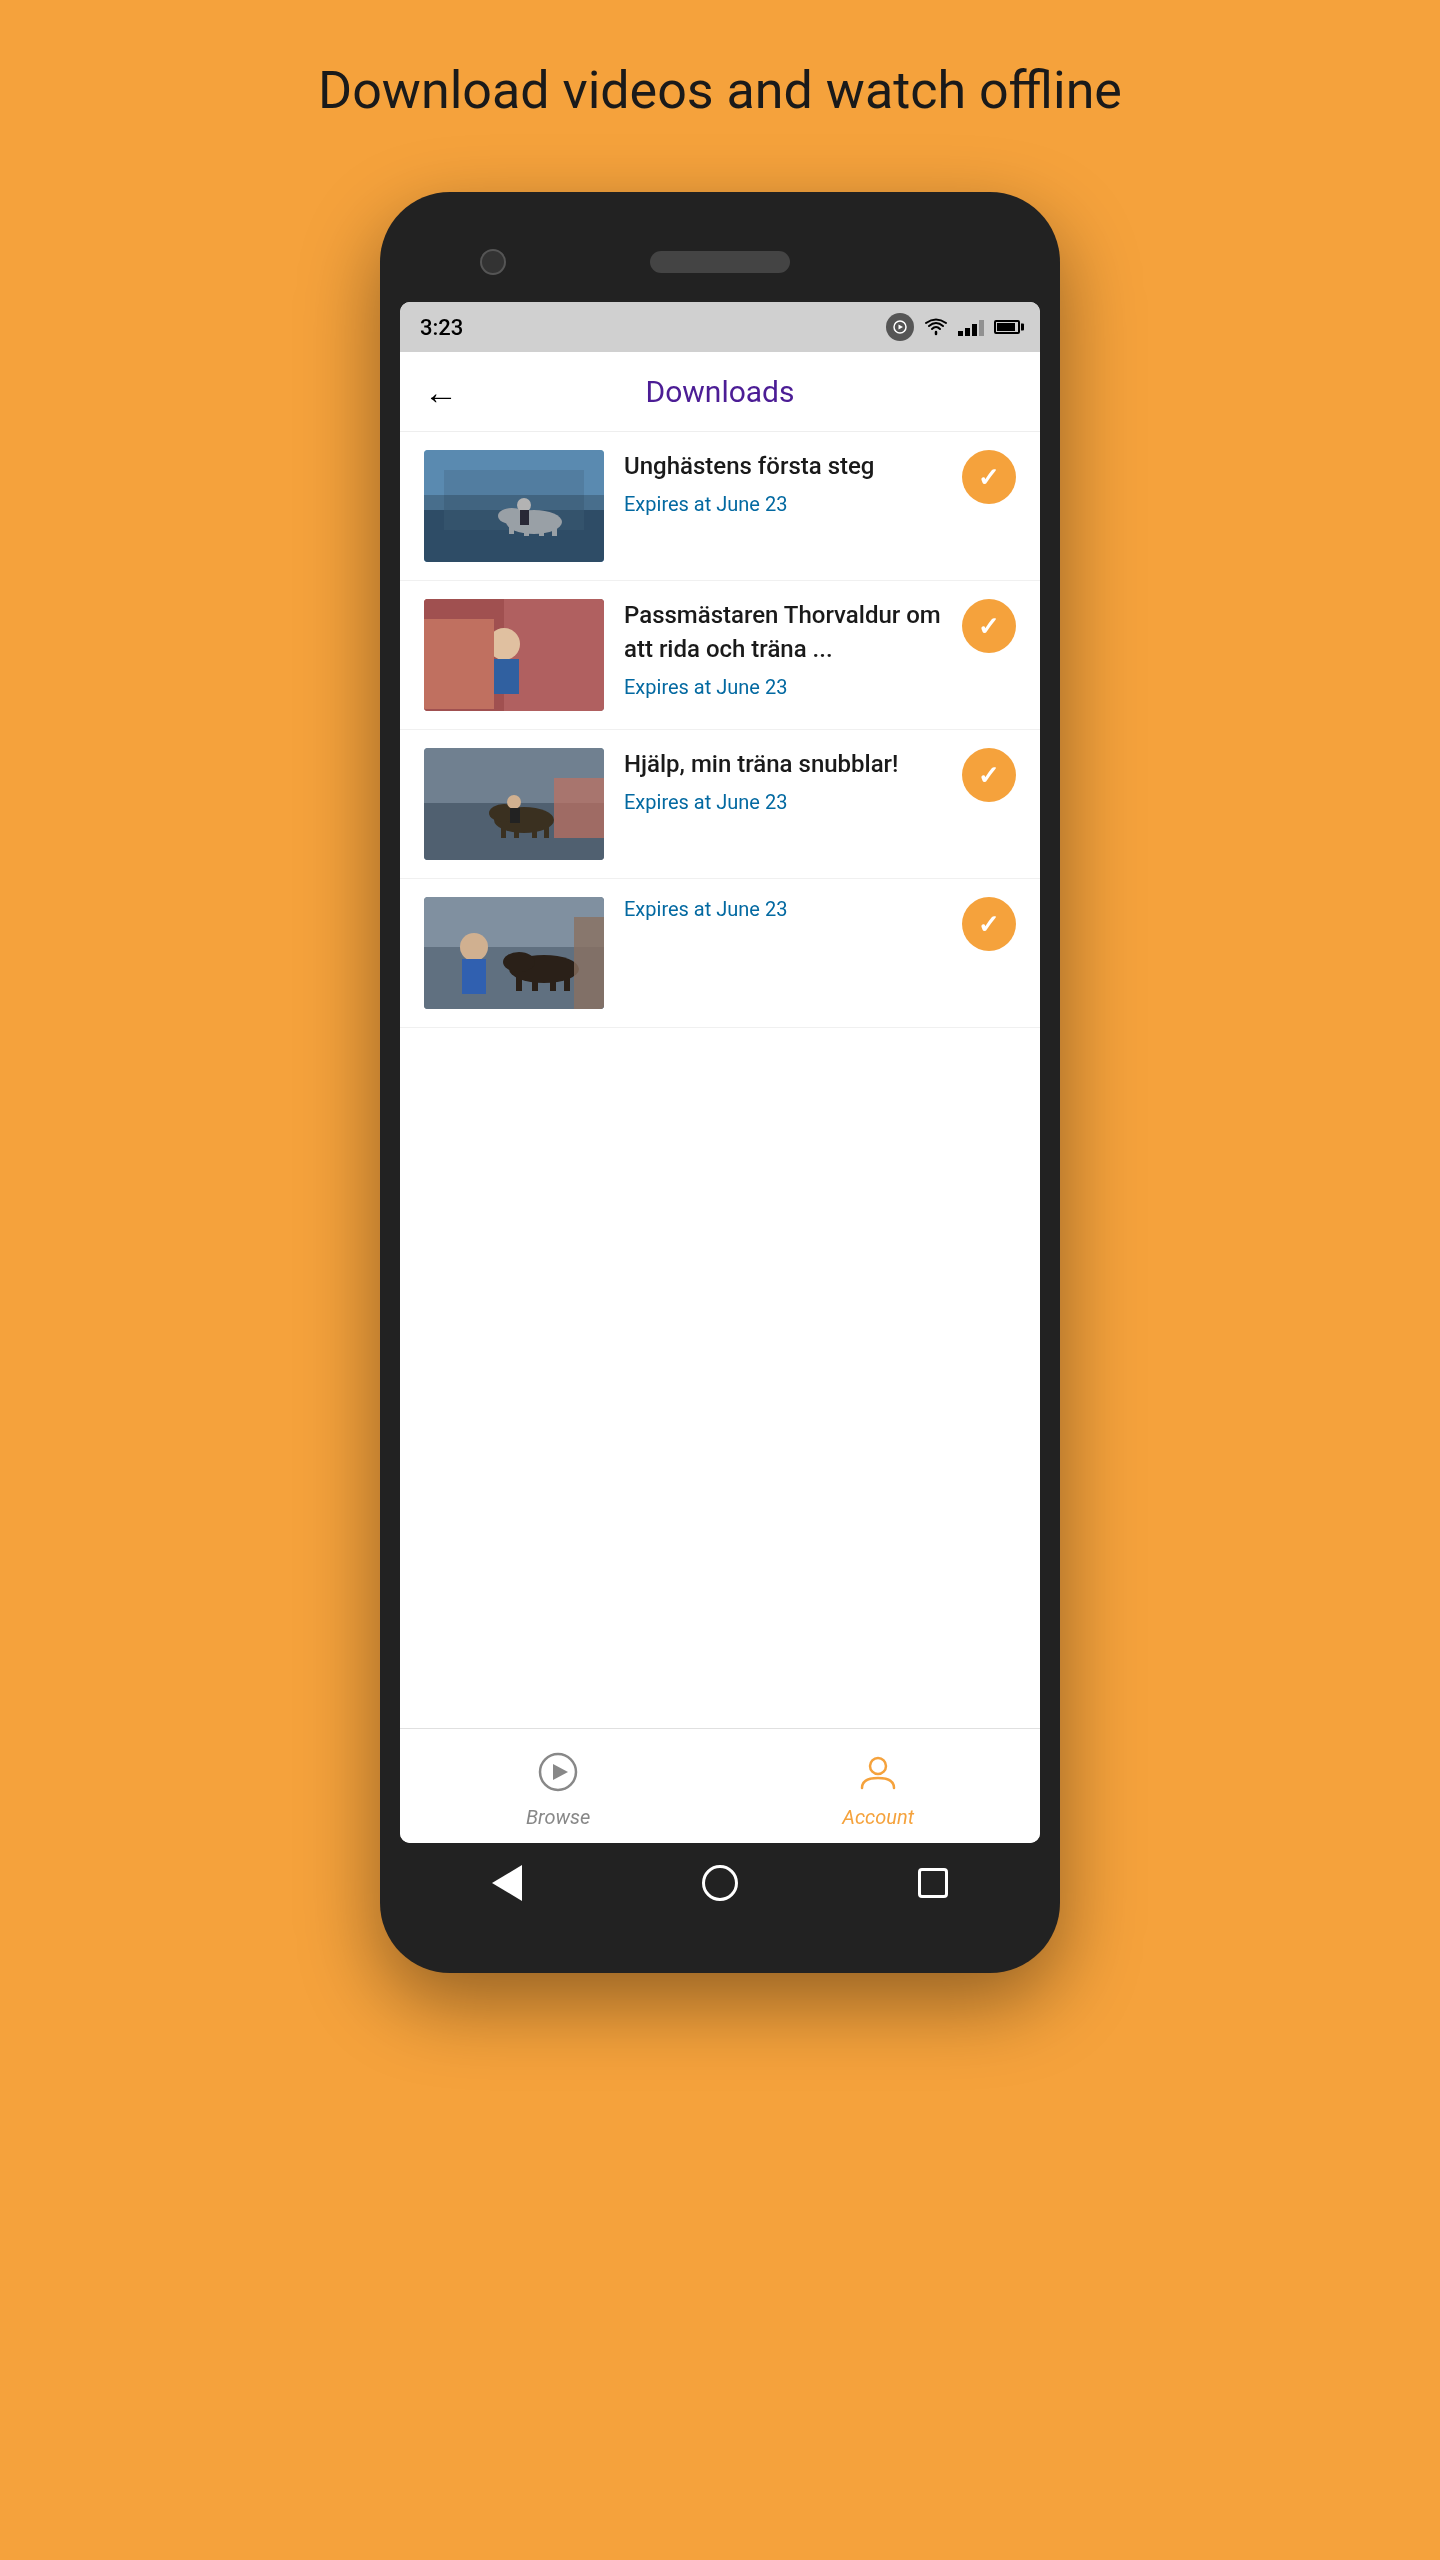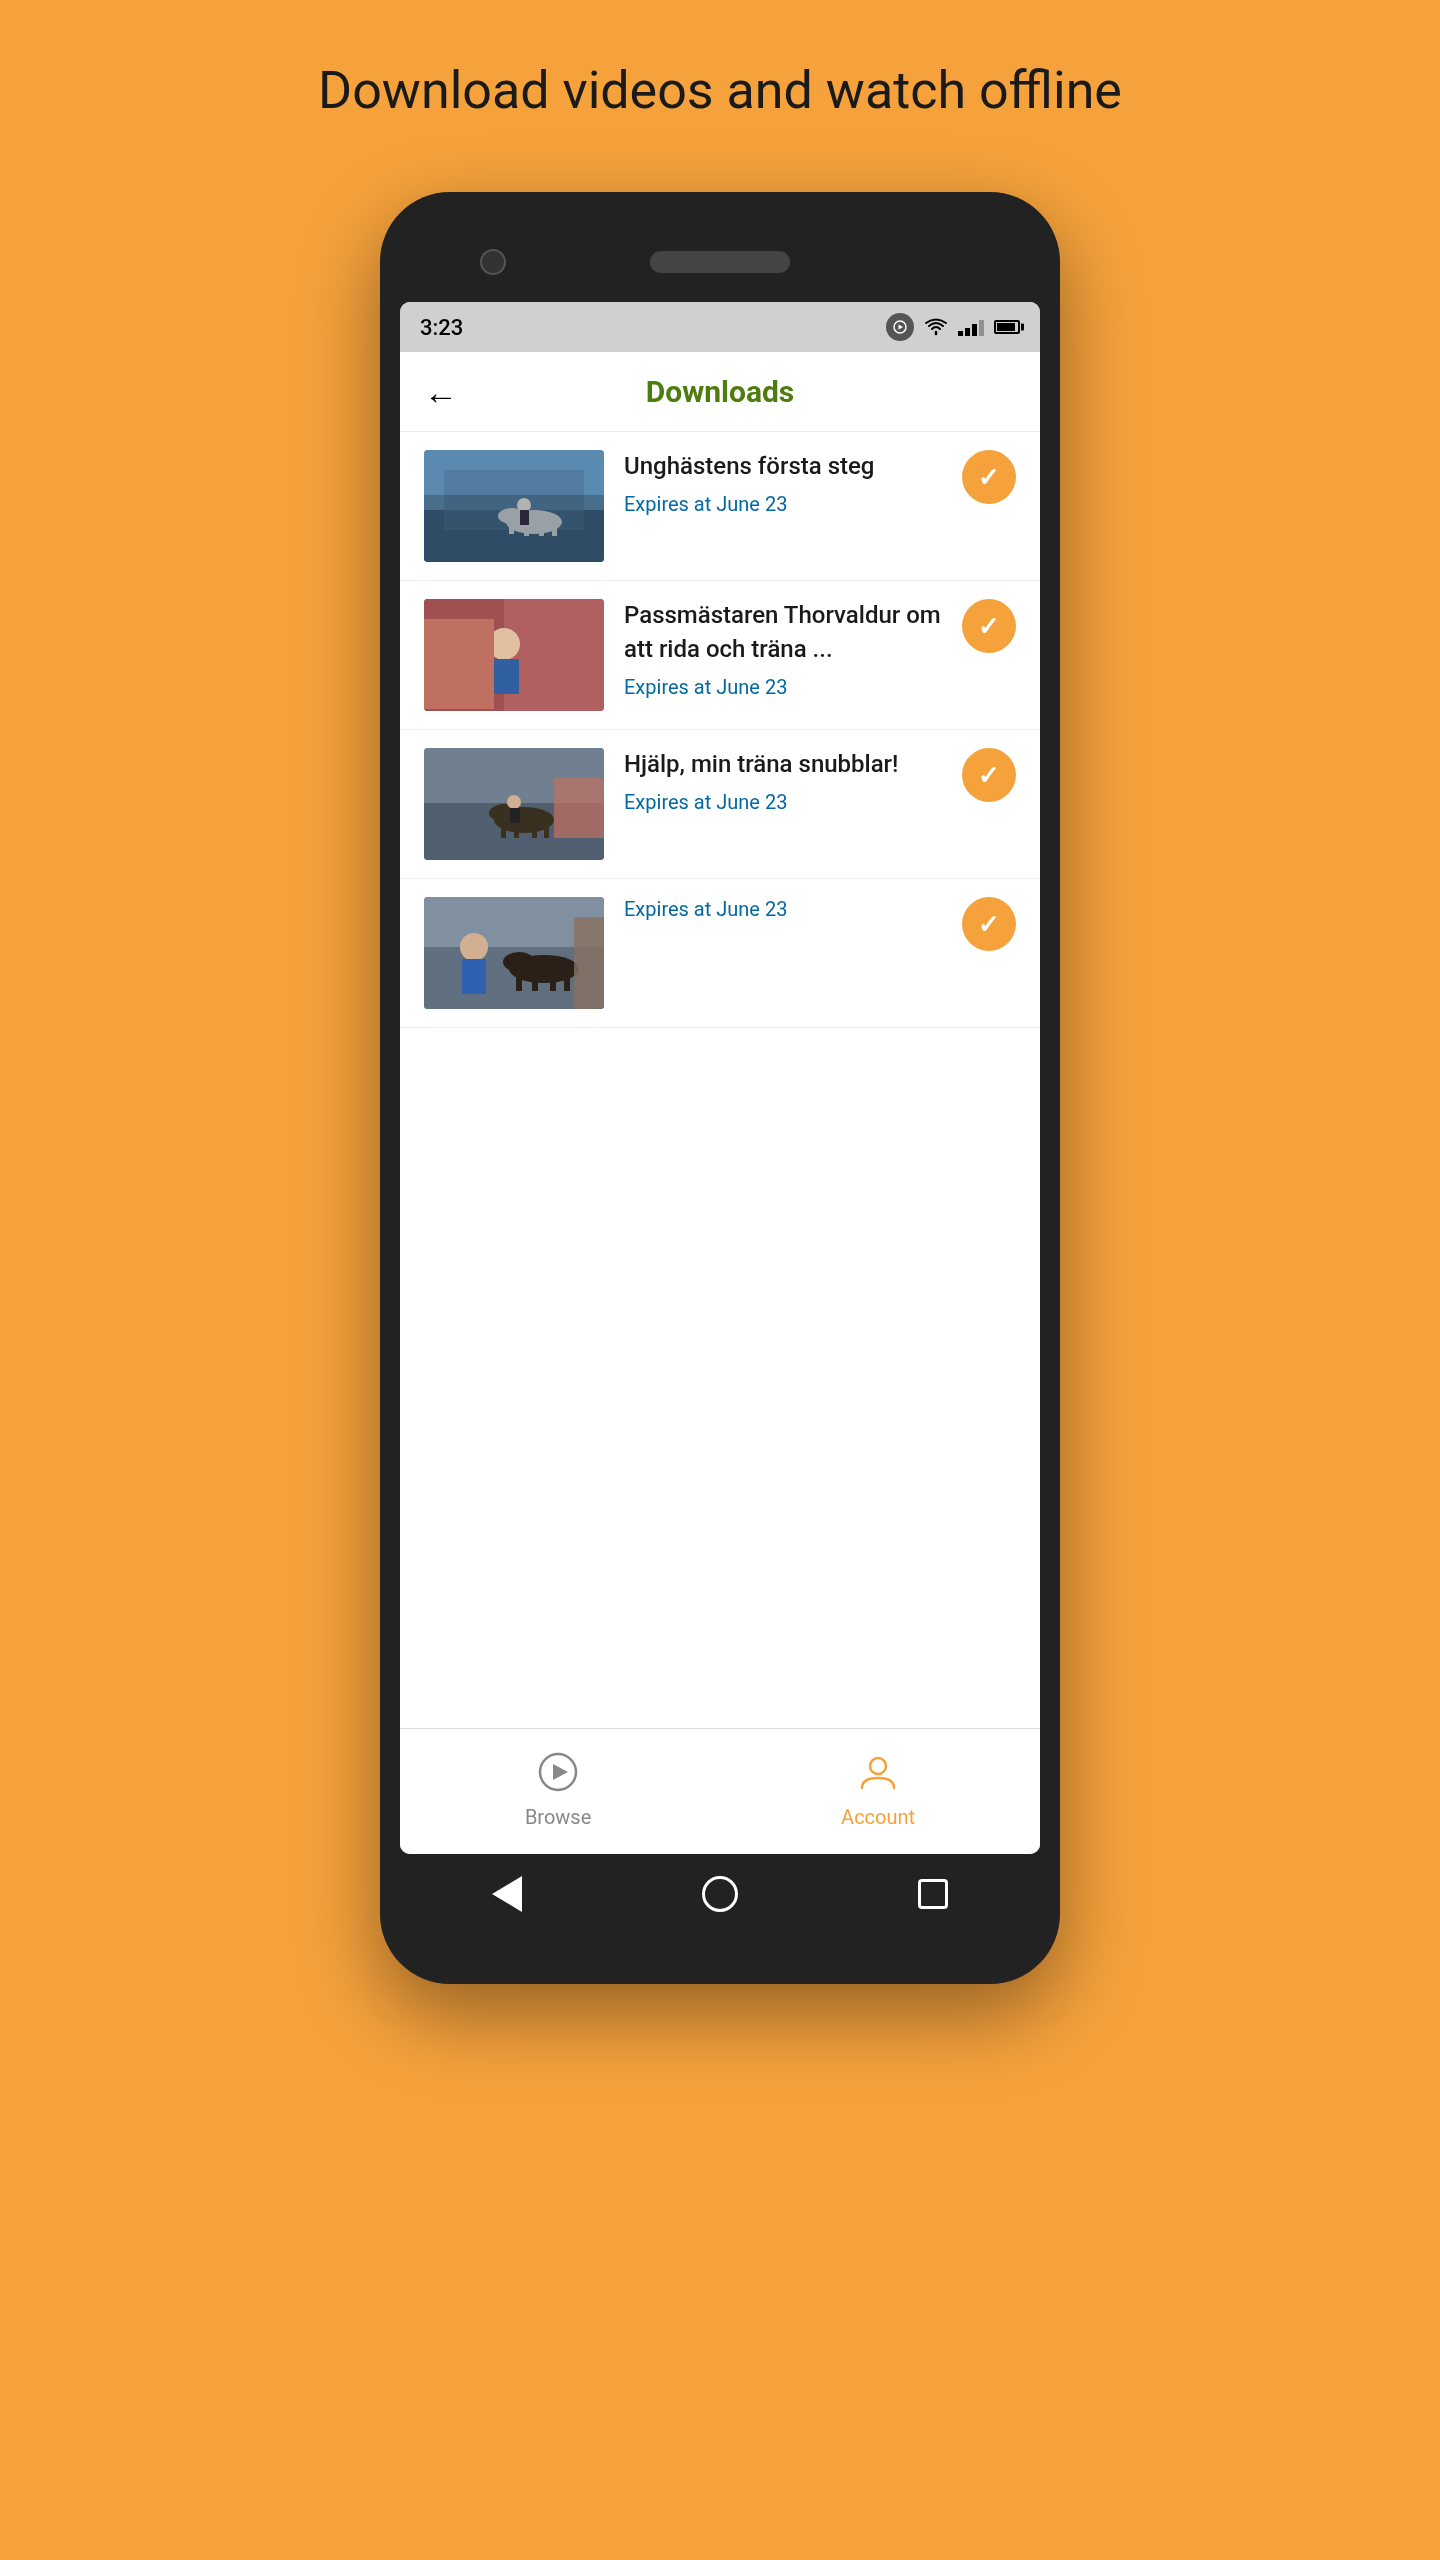--- a/index.html
+++ b/index.html
@@ -162,22 +162,22 @@
     .back-button {
       font-size: 34px;
       color: #000;
       cursor: pointer;
       margin-right: 20px;
       line-height: 1;
     }
 
     .header-title {
       font-size: 30px;
-      font-weight: 700;
-      color: #4d7c0f;
+      font-weight: 400;
+      color: #4c1d95;
       flex: 1;
       text-align: center;
       margin-right: 54px;
     }
 
     
     .video-list {
       background: #fff;
       padding: 0;
     }
@@ -266,21 +266,22 @@
       height: 700px;
     }
 
     
     .bottom-nav {
       background: #fff;
       border-top: 1px solid #e0e0e0;
       display: flex;
       align-items: center;
       justify-content: space-around;
-      padding: 18px 0 25px;
+      padding: 18px 0 14px;
+      font-style: italic;
     }
 
     .nav-item {
       display: flex;
       flex-direction: column;
       align-items: center;
       gap: 8px;
       cursor: pointer;
     }
 

